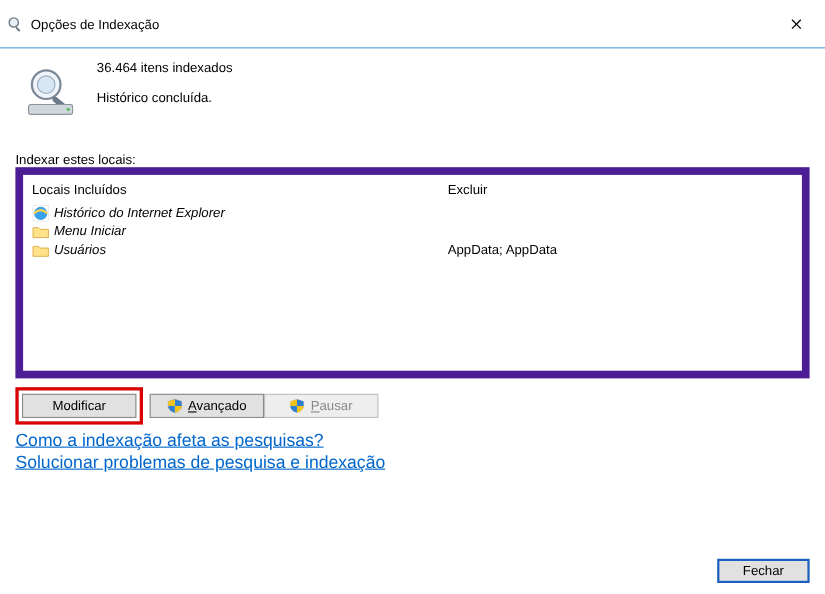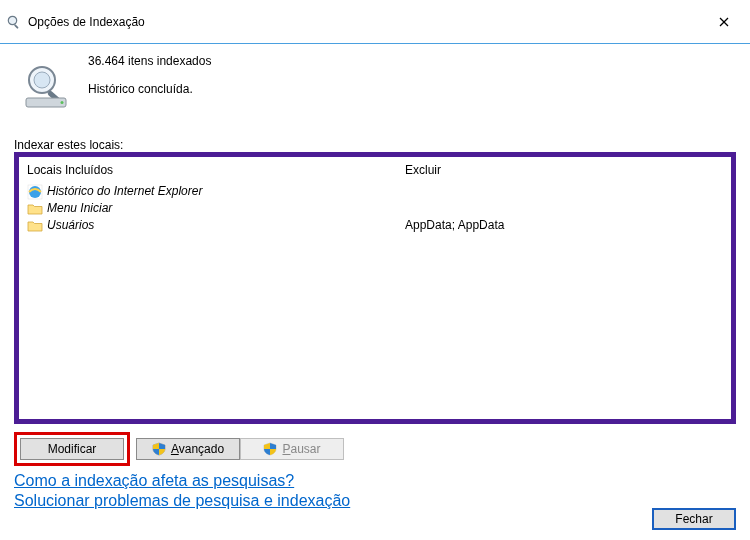--- a/index.html
+++ b/index.html
@@ -36,36 +36,36 @@
     width: 40px; height: 100%;
     display: flex; align-items: center; justify-content: center;
     color: #000;
     cursor: default;
   }
   .client {
     padding: 8px 14px 10px 14px;
   }
   .status-row {
     display: flex;
-    align-items: flex-end;
+    align-items: center;
     margin-bottom: 28px;
     padding-left: 8px;
   }
   .status-icon {
     width: 48px; height: 48px;
     margin-right: 18px;
     margin-top: 4px;
   }
   .status-text { padding-top: 2px; }
   .status-text .line { margin-bottom: 14px; }
   .section-label { margin-bottom: 0; }
   .locations {
-    border: 5px solid #4c1d95;
+    border: 7px solid #4c1d95;
     width: 100%;
-    height: 272px;
+    height: 192px;
     display: flex;
     background: #fff;
     font-size: 12px;
   }
   .col {
     padding: 6px 8px;
   }
   .col.left { width: 378px; }
   .col.right { flex: 1; }
   .col-header {

